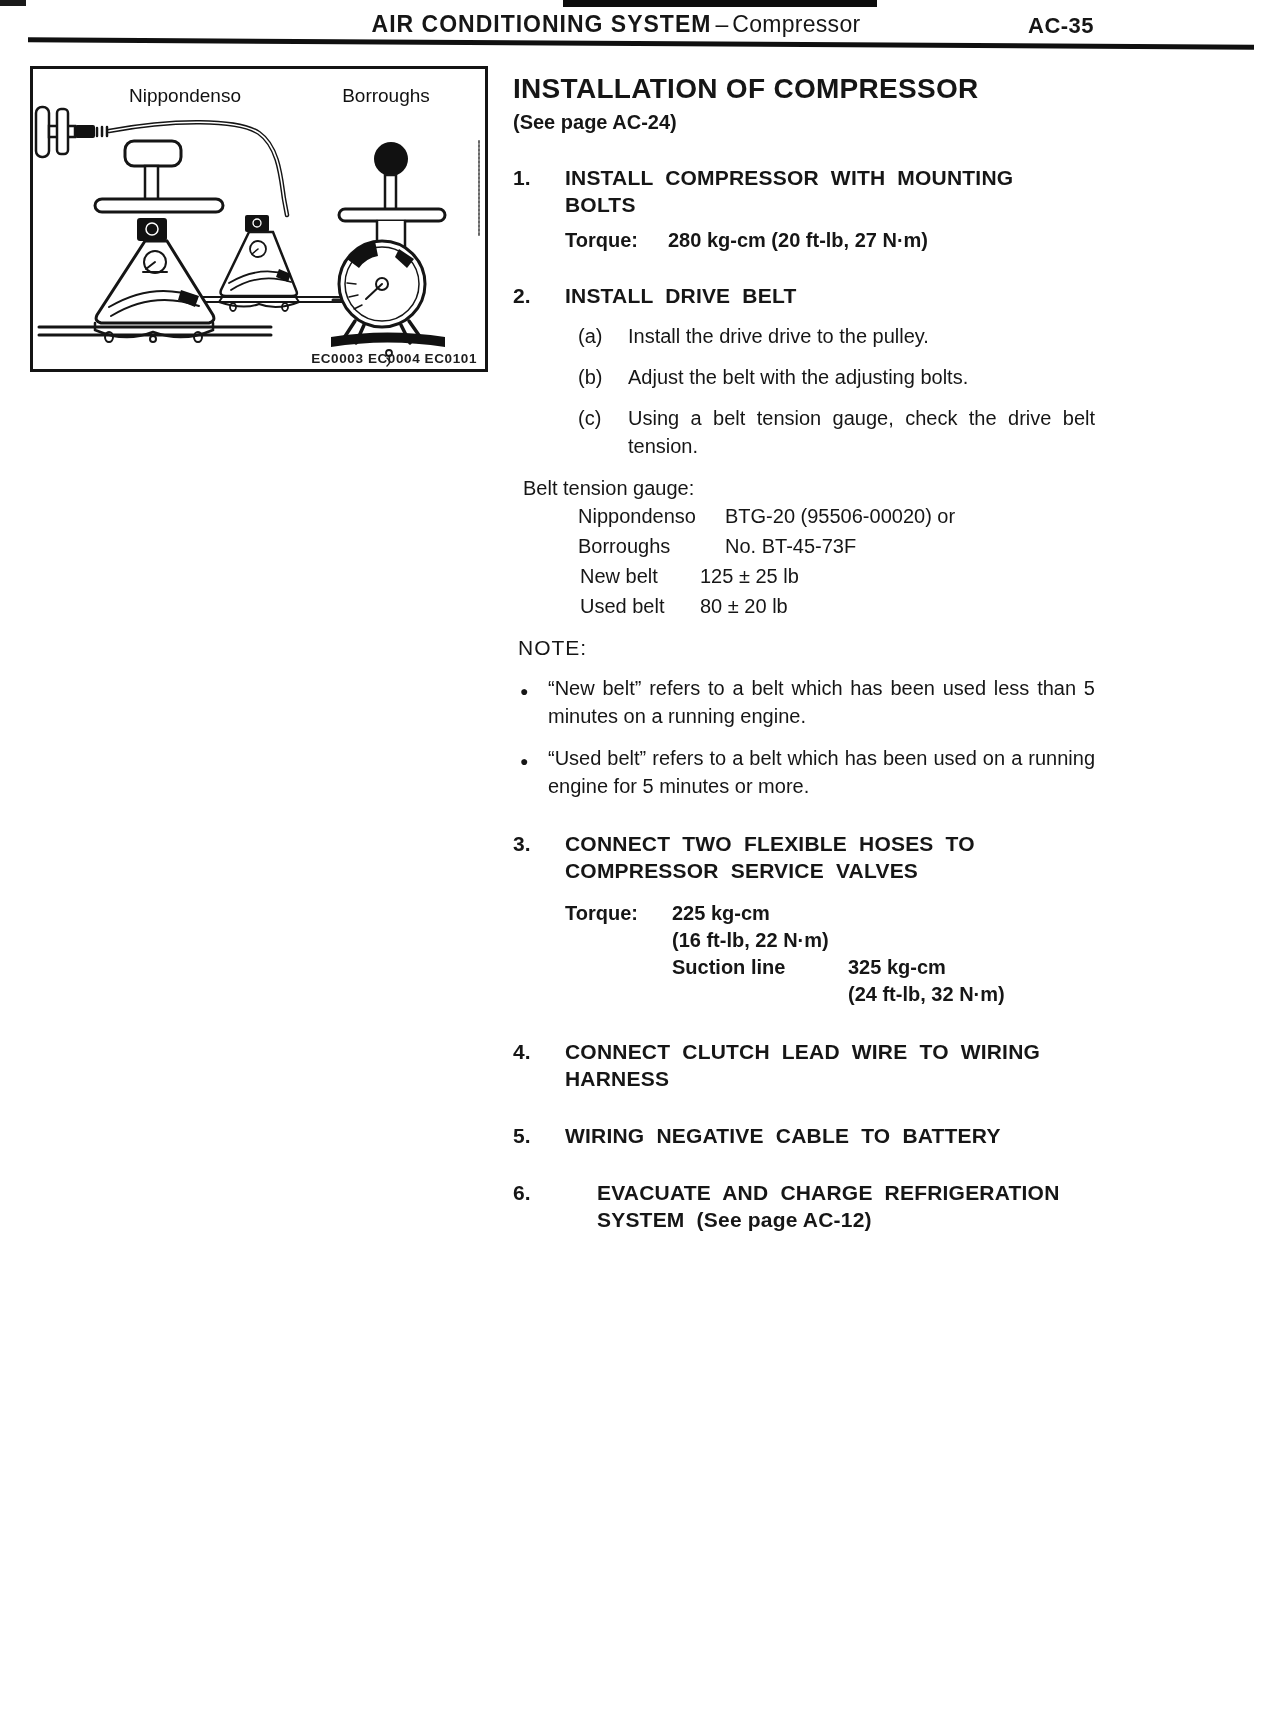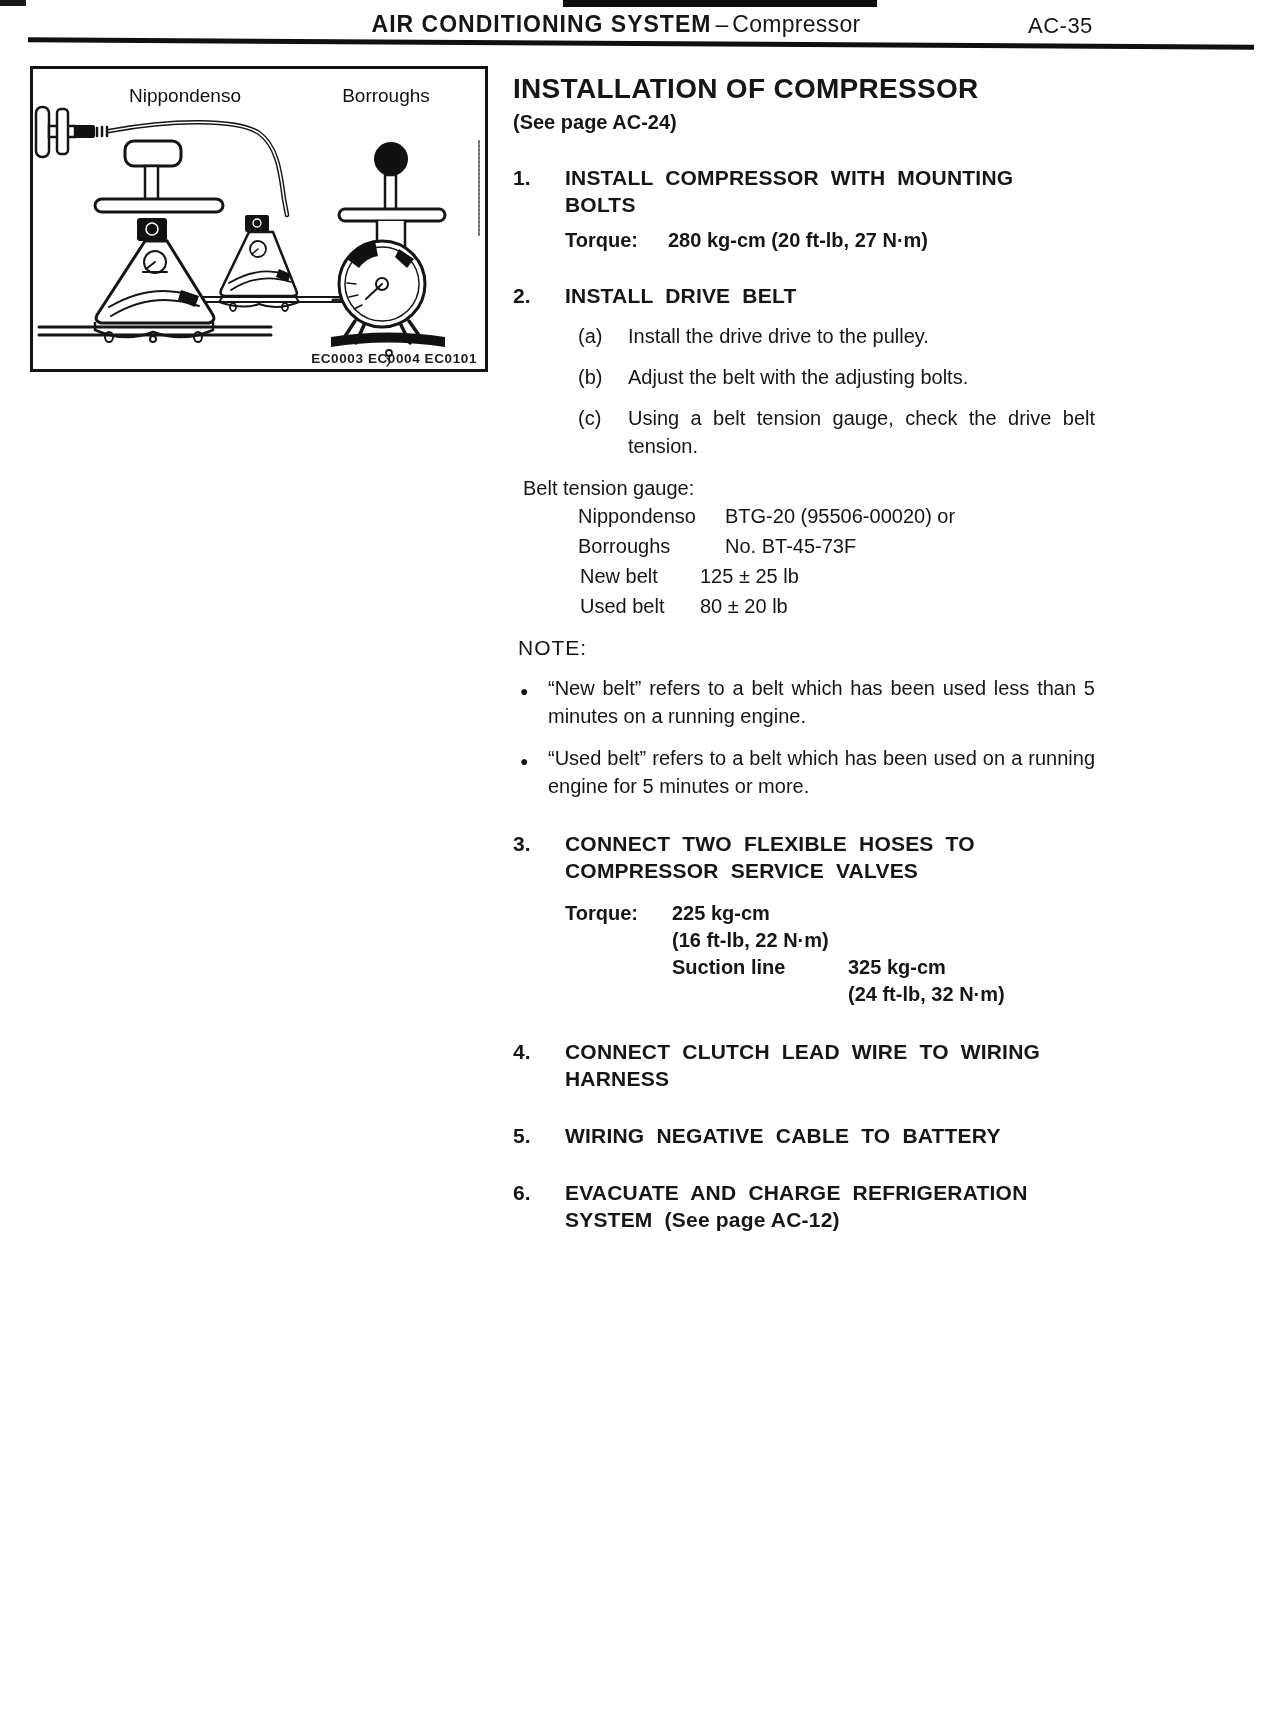--- a/index.html
+++ b/index.html
@@ -11,37 +11,37 @@
   .top-bar{position:absolute;left:563px;top:0;width:314px;height:7px;background:#0d0d0d;}
   .corner-smudge{position:absolute;left:0;top:0;width:26px;height:6px;background:#1a1a1a;}
   
   .header-title{
     position:absolute;left:0;top:11px;width:1232px;text-align:center;
     font-size:23px;white-space:nowrap;
   }
   .ht-section{font-weight:700;letter-spacing:1px;}
   .ht-dash{font-weight:400;padding:0 4px;}
   .ht-topic{font-weight:400;letter-spacing:0.3px;}
-  .page-no{position:absolute;left:1028px;top:13px;font-size:22px;font-weight:400;letter-spacing:0.5px;}
+  .page-no{position:absolute;left:1028px;top:13px;font-size:22px;font-weight:700;letter-spacing:0.5px;}
   .header-rule{position:absolute;left:28px;top:41px;width:1226px;height:5px;background:#101010;transform:rotate(0.35deg);}
   
   .figure-box{position:absolute;left:30px;top:66px;width:452px;height:300px;border:3px solid #141414;background:#fff;}
   .fig-label{position:absolute;top:16px;font-size:19px;color:#111;text-align:center;}
   .fig-label.left{left:72px;width:160px;}
   .fig-label.right{left:286px;width:134px;}
   .fig-svg{position:absolute;left:0;top:0;}
   .fig-code{position:absolute;right:8px;bottom:3px;font-size:13.5px;font-weight:700;letter-spacing:0.6px;color:#1d1d1d;}
   
   .content{position:absolute;left:513px;top:74px;width:582px;}
   .doc-title{margin:0;font-size:28px;font-weight:700;letter-spacing:0.3px;line-height:30px;}
   .see-page{margin-top:7px;font-size:20px;font-weight:700;}
   .step{margin-top:30px;}
   .step-head{display:flex;font-size:21px;font-weight:700;line-height:27px;}
   .step-head .head{flex:1;word-spacing:6px;letter-spacing:0.2px;}
-  .step6 .head{max-width:500px;}
+  .step6 .head{max-width:500px;margin-left:32px;}
   .num{width:52px;flex:none;}
   .head-suffix{word-spacing:normal;}
   .torque1{margin:11px 0 0 52px;font-size:20px;font-weight:700;}
   .torque1 .t-label{margin-right:30px;}
   .subitem{display:flex;margin:13px 0 0 65px;font-size:20px;line-height:28px;}
   .sub-label{width:50px;flex:none;}
   .sub-text{flex:1;text-align:justify;}
   .gauge-head{margin:17px 0 0 10px;font-size:20px;}
   .gauge-row{display:flex;margin:2px 0 0 65px;font-size:20px;line-height:28px;}
   .gauge-name{width:147px;flex:none;}

